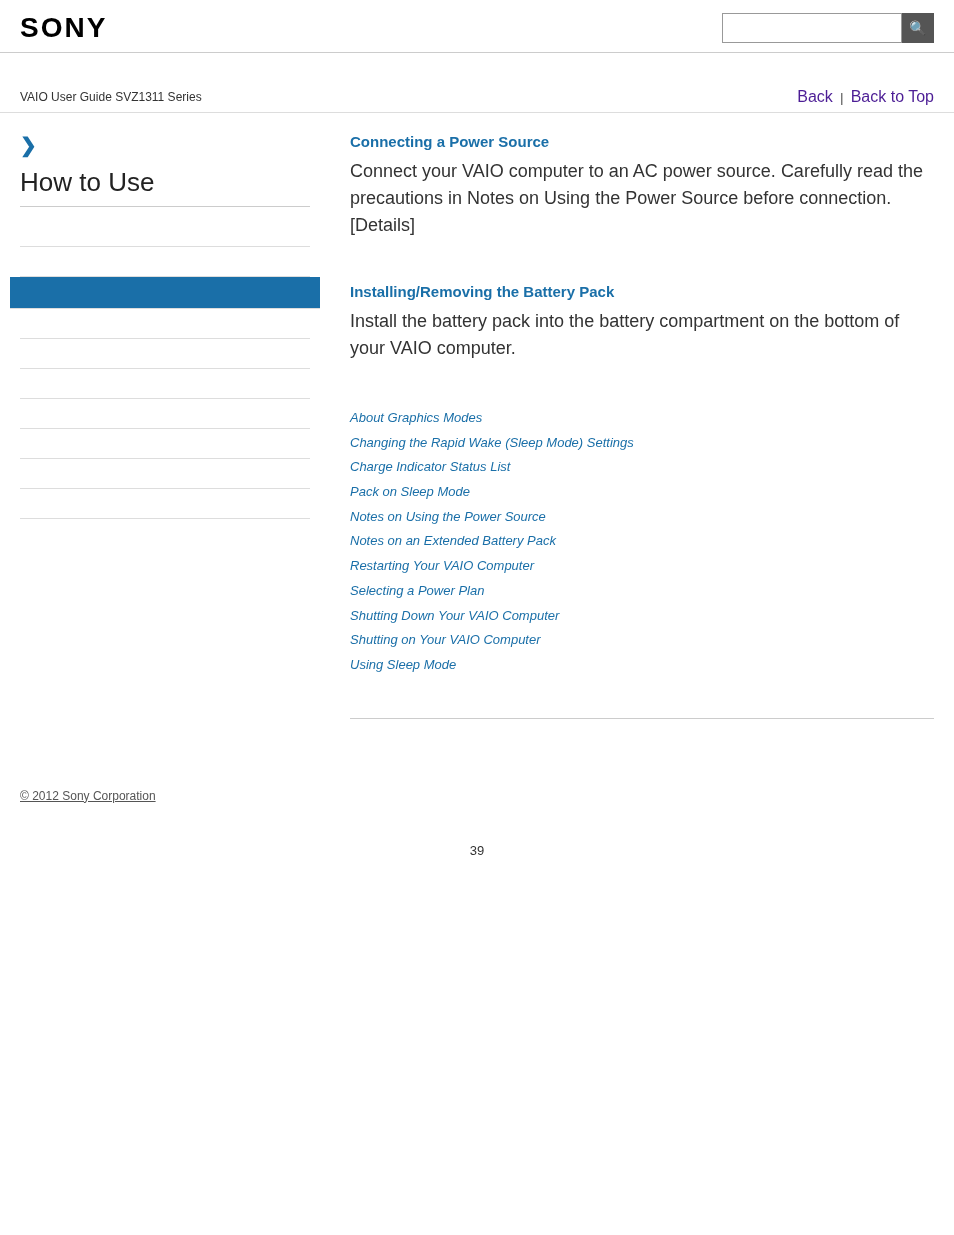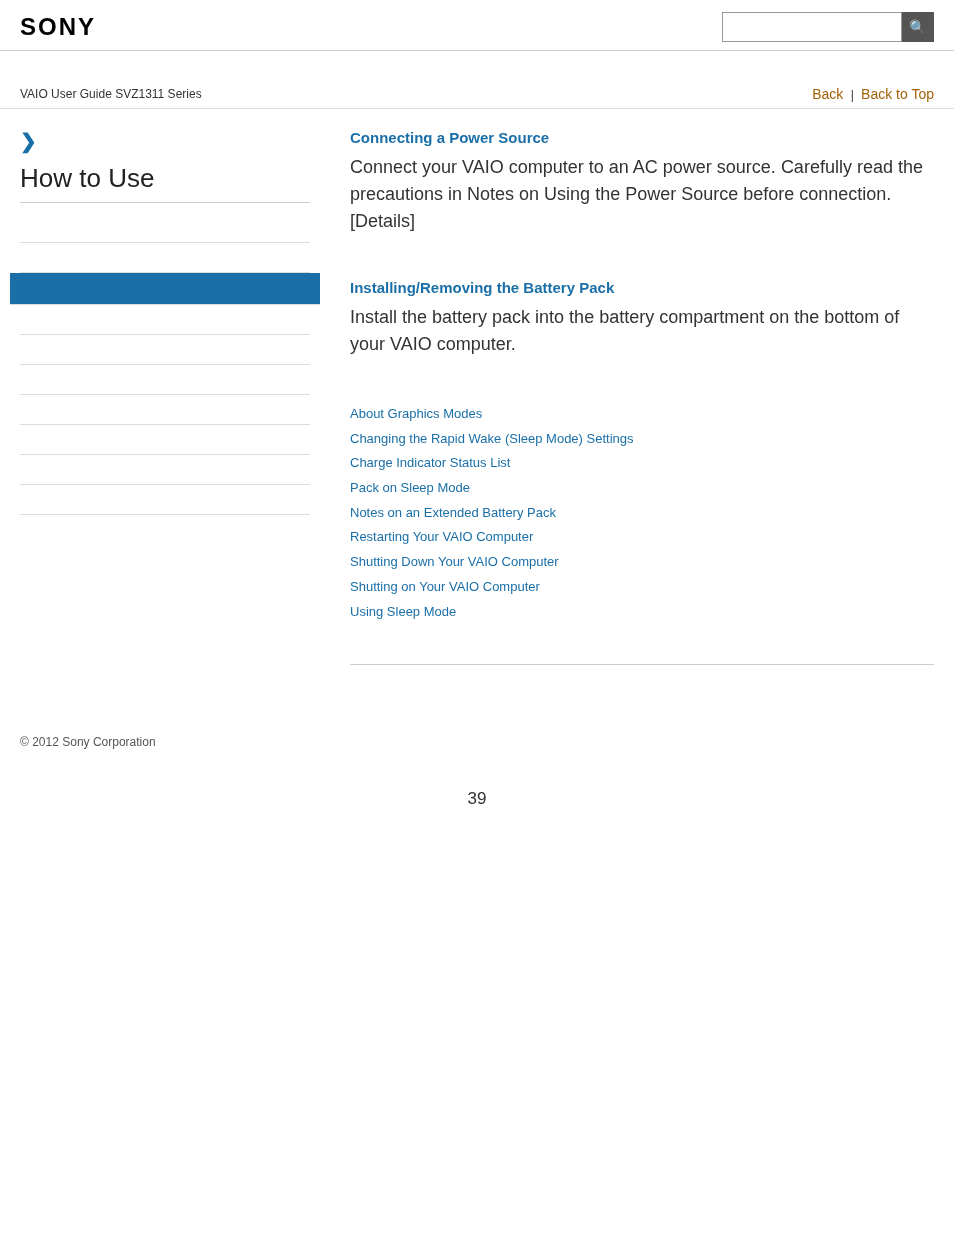--- a/index.html
+++ b/index.html
@@ -14,21 +14,21 @@
 
     
     .header {
       display: flex;
       align-items: center;
       justify-content: space-between;
       padding: 12px 20px 8px 20px;
       border-bottom: 1px solid #ccc;
     }
     .sony-logo {
-      font-size: 24px;
+      font-size: 28px;
       font-weight: 900;
       font-family: 'Arial Black', Arial, sans-serif;
       letter-spacing: 2px;
       color: #000;
     }
     .search-area {
       display: flex;
       align-items: center;
       gap: 0;
     }
@@ -58,23 +58,23 @@
       display: flex;
       align-items: center;
       justify-content: space-between;
       padding: 6px 20px;
       font-size: 12px;
       color: #333;
       border-bottom: 1px solid #ddd;
       margin-top: 29px;
     }
     .nav-links a {
-      color: #a16207;
+      color: #4c1d95;
       text-decoration: none;
-      font-size: 14px;
+      font-size: 16px;
     }
     .nav-sep { color: #333; margin: 0 4px; }
 
     
     .main-container {
       display: flex;
       padding: 20px 20px 20px 20px;
       gap: 0;
     }
 
@@ -141,20 +141,21 @@
 
     .section-desc {
       font-size: 18px;
       color: #333;
       line-height: 1.5;
       margin-bottom: 4px;
     }
 
     .link-list {
       margin-top: 8px;
+      font-style: italic;
     }
     .link-item {
       display: block;
       color: #1a6fa8;
       text-decoration: none;
       font-size: 13px;
       line-height: 1.9;
       cursor: pointer;
     }
 
@@ -162,25 +163,26 @@
       border: none;
       border-top: 1px solid #ccc;
       margin: 20px 0;
     }
 
     
     .footer {
       padding: 30px 20px 20px 20px;
       font-size: 12px;
       color: #555;
+      text-decoration: underline;
     }
 
     .page-number {
       text-align: center;
-      font-size: 17px;
+      font-size: 13px;
       color: #333;
       padding: 20px;
     }
   </style>
 </head>
 <body>
 
 <div class="header">
   <div class="sony-logo">SONY</div>
   <div class="search-area">
@@ -228,22 +230,24 @@
     <div class="content-section">
       <a class="section-title" href="#">Installing/Removing the Battery Pack</a>
       <p class="section-desc">Install the battery pack into the battery compartment on the bottom of your VAIO computer.</p>
     </div>
 
     <div class="content-section link-list">
       <a class="link-item" href="#">About Graphics Modes</a>
       <a class="link-item" href="#">Changing the Rapid Wake (Sleep Mode) Settings</a>
       <a class="link-item" href="#">Charge Indicator Status List</a>
       <a class="link-item" href="#">Pack on Sleep Mode</a>
+      <a class="link-item" href="#">Notes on Using the Power Source</a>
       <a class="link-item" href="#">Notes on an Extended Battery Pack</a>
       <a class="link-item" href="#">Restarting Your VAIO Computer</a>
+      <a class="link-item" href="#">Selecting a Power Plan</a>
       <a class="link-item" href="#">Shutting Down Your VAIO Computer</a>
       <a class="link-item" href="#">Shutting on Your VAIO Computer</a>
       <a class="link-item" href="#">Using Sleep Mode</a>
     </div>
 
     <hr class="content-divider">
 
   </div>
 </div>
 

